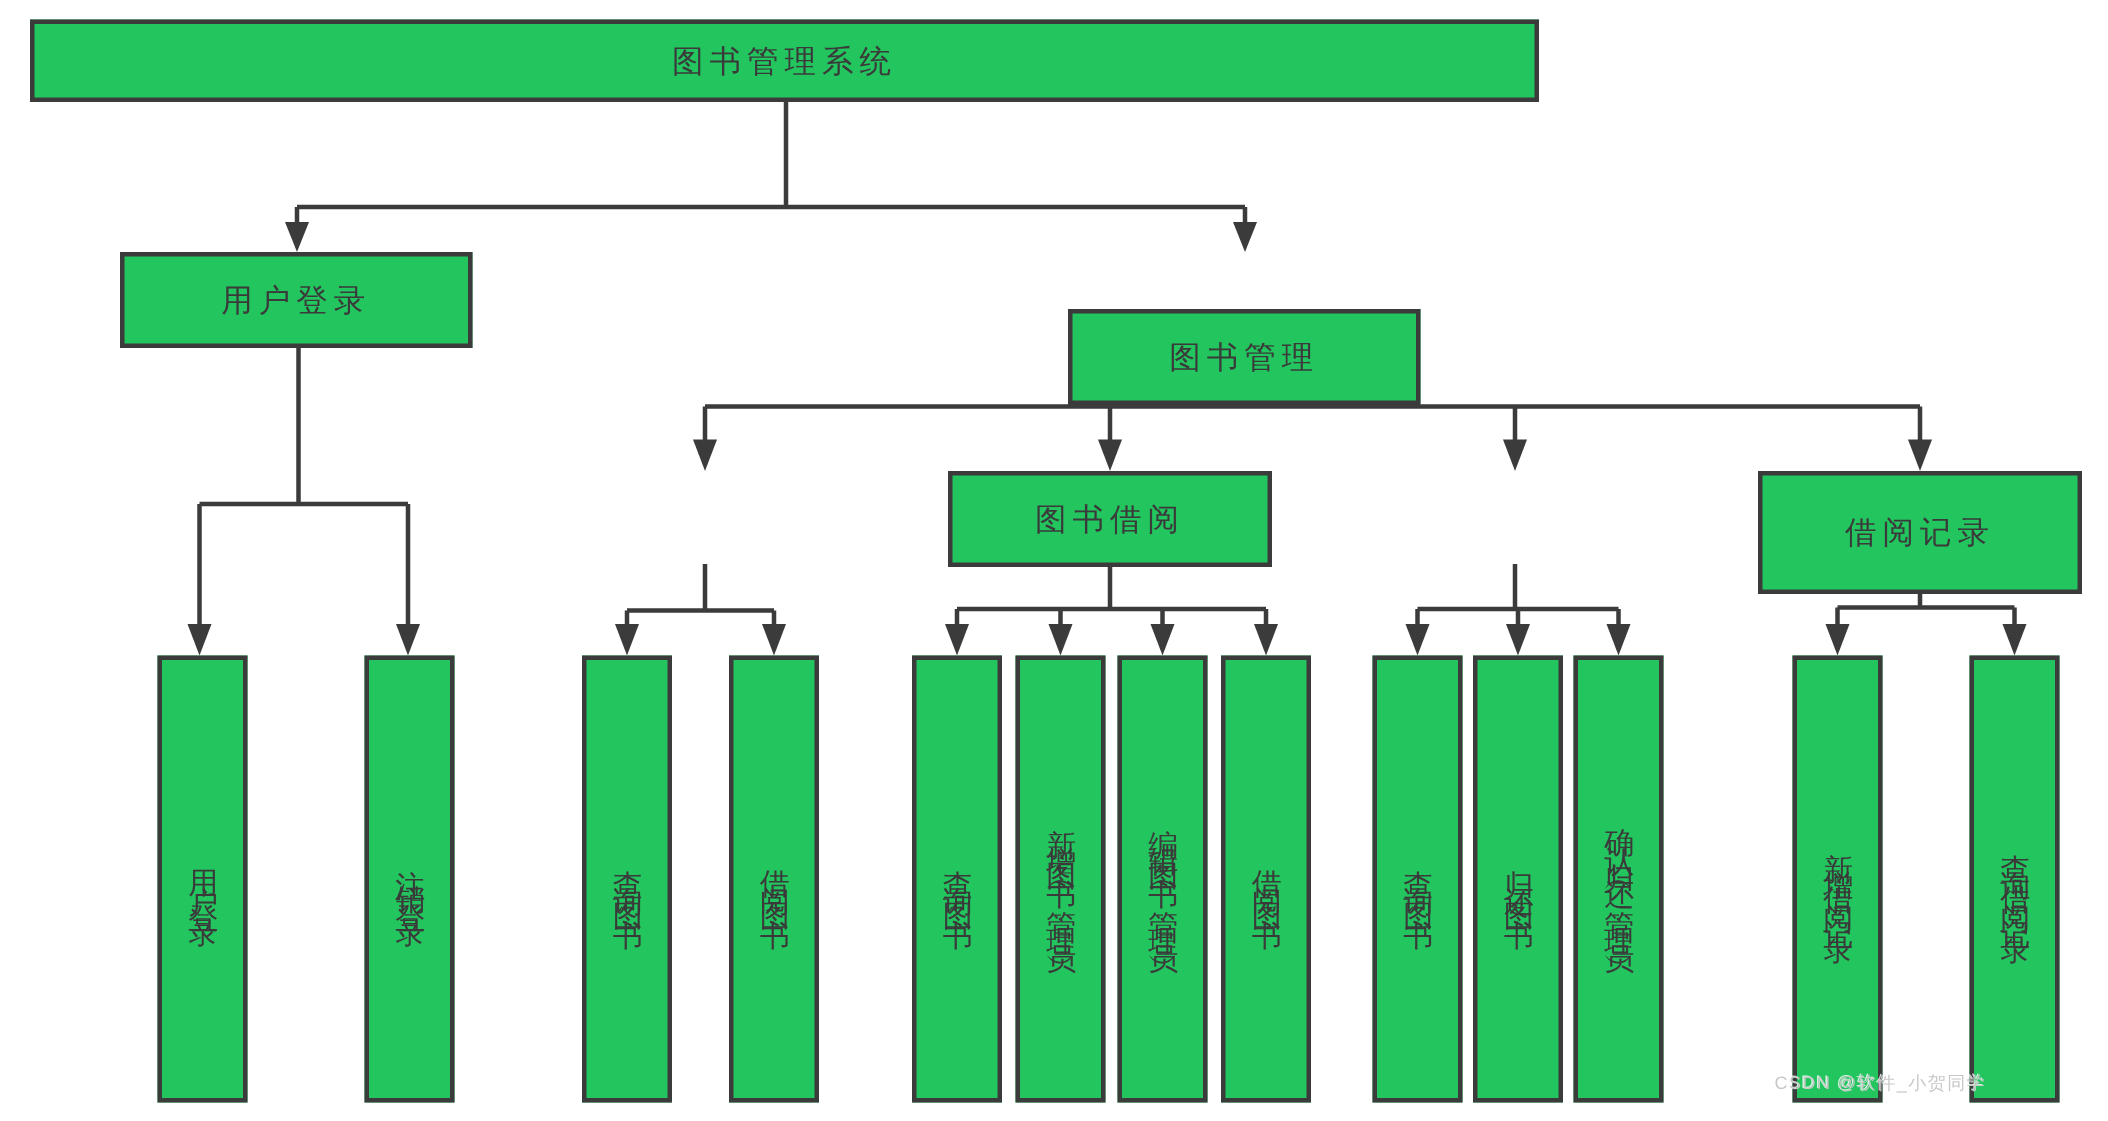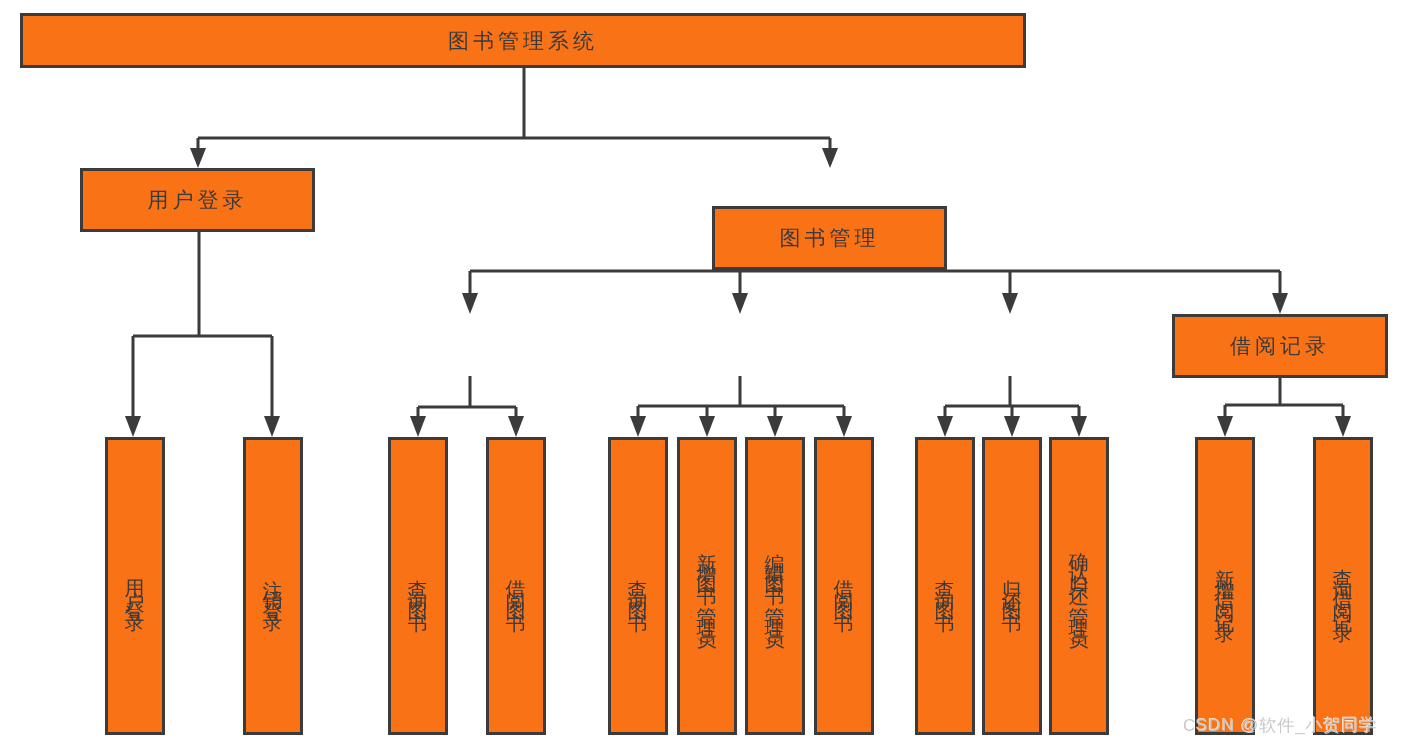--- a/index.html
+++ b/index.html
@@ -8,50 +8,50 @@
     width:1405px;height:747px;
     background:var(--background,#ffffff);
     font-family:"Liberation Sans",sans-serif;
     overflow:hidden;
   }
   svg.connectors{position:absolute;left:0;top:0;z-index:1;}
   svg.connectors path{fill:none;stroke:var(--line,#3b3b3b);stroke-width:3;}
   svg.connectors polygon{fill:var(--line,#3b3b3b);stroke:none;}
   .node{
     position:absolute;box-sizing:border-box;z-index:2;
-    background:#f97316;border:3px solid var(--line,#3f3f3f);
+    background:#22c55e;border:3px solid var(--line,#3f3f3f);
     color:var(--text,#3a3a3a);
     display:flex;align-items:center;justify-content:center;
     text-align:center;
   }
   .h{font-size:21px;letter-spacing:4px;white-space:nowrap;}
   .v{
     writing-mode:vertical-rl;text-orientation:mixed;
     font-size:20px;letter-spacing:11px;line-height:1;
   }
   
   #root{left:20px;top:13px;width:1006px;height:55px;}
   
   #n-user-login{left:80px;top:168px;width:235px;height:64px;}
   #n-book-mgmt{left:712px;top:168px;width:235px;height:64px;margin-top:38px;}
   
   #n-rec{left:362px;top:314px;width:216px;height:64px;}
   #n-bor{left:632px;top:314px;width:216px;height:64px;}
   #n-cur{left:902px;top:314px;width:216px;height:64px;}
-  #n-log{left:1172px;top:314px;width:216px;height:64px;}
+  #n-log{left:1172px;top:314px;width:216px;height:82px;}
   
   .leaf{top:437px;width:60px;height:298px;}
   #l1{left:105px;}  #l2{left:243px;}
   #l3{left:388px;}  #l4{left:486px;}
   #l5{left:608px;}  #l6{left:677px;}  #l7{left:745px;}  #l8{left:814px;}
   #l9{left:915px;}  #l10{left:982px;} #l11{left:1049px;}
   #l12{left:1195px;}#l13{left:1313px;}
   .watermark{
     position:absolute;left:1183px;top:714px;z-index:5;
-    font-size:17px;letter-spacing:1px;white-space:nowrap;
+    font-size:12px;letter-spacing:1px;white-space:nowrap;
     color:var(--watermark,#c8c8c8);
     text-shadow:-1px -1px 0 rgba(255,255,255,0.8);
   }
 </style>
 </head>
 <body>
 
 <div class="stage">
 
   <svg class="connectors" width="1405" height="747" viewBox="0 0 1405 747" aria-hidden="true">
@@ -102,20 +102,21 @@
       <polygon points="1217,416 1233,416 1225,437"></polygon>
       <polygon points="1335,416 1351,416 1343,437"></polygon>
     </g>
   </svg>
 
   <div id="root" class="node h">图书管理系统</div>
 
   <div id="n-user-login" class="node h">用户登录</div>
   <div id="n-book-mgmt" class="node h">图书管理</div>
 
+  <div id="n-bor" class="node h">图书借阅</div>
   <div id="n-log" class="node h">借阅记录</div>
 
   <div id="l1" class="node v leaf">用户登录</div>
   <div id="l2" class="node v leaf">注销登录</div>
   <div id="l3" class="node v leaf">查询图书</div>
   <div id="l4" class="node v leaf">借阅图书</div>
   <div id="l5" class="node v leaf">查询图书</div>
   <div id="l6" class="node v leaf">新增图书（管理员）</div>
   <div id="l7" class="node v leaf">编辑图书（管理员）</div>
   <div id="l8" class="node v leaf">借阅图书</div>

